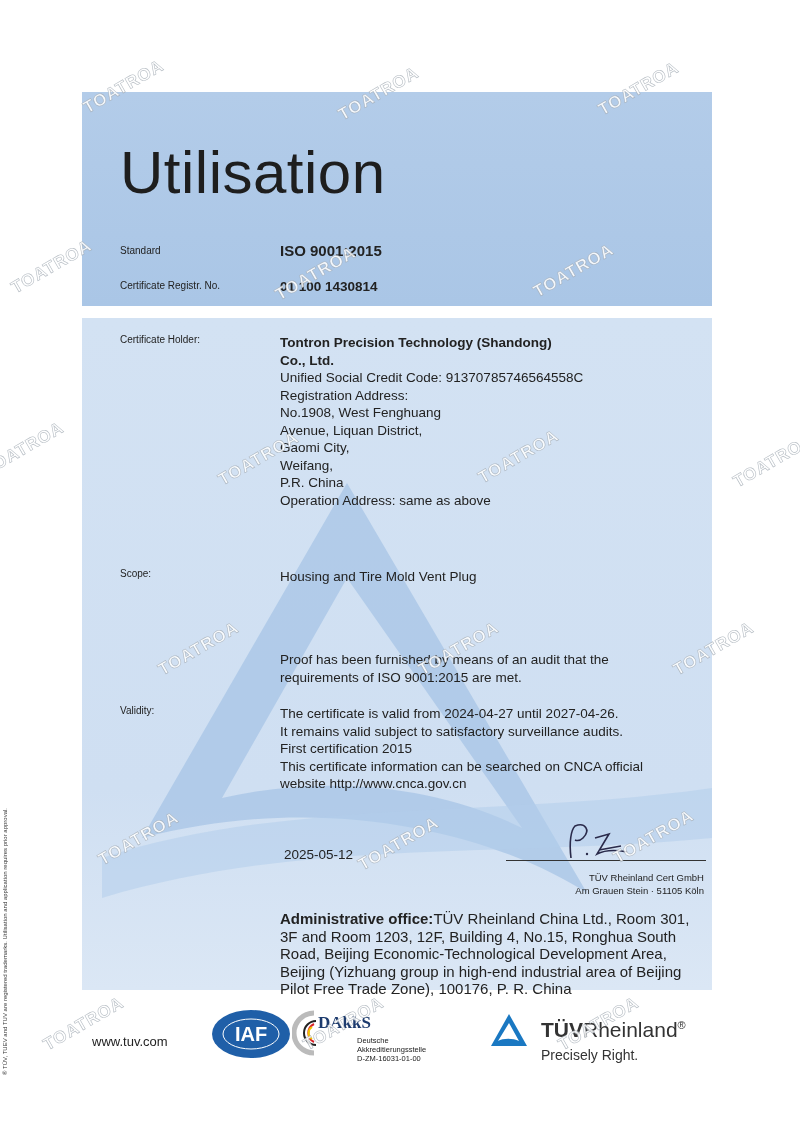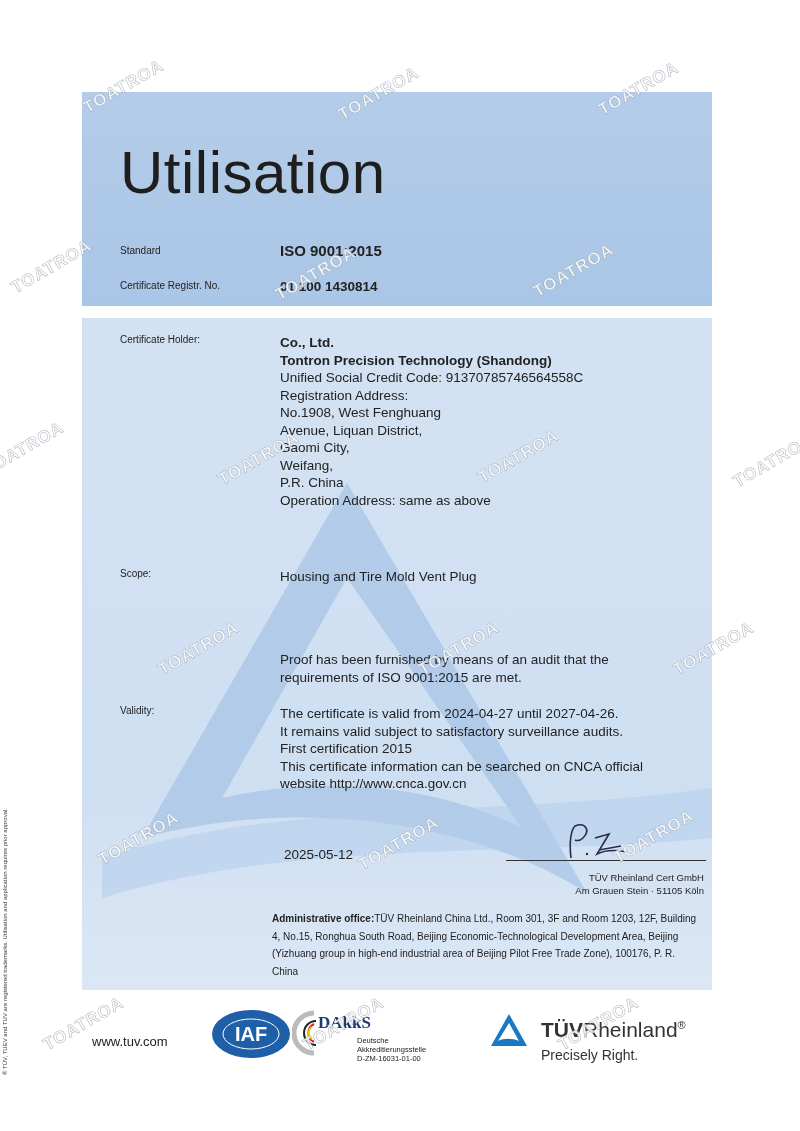--- a/index.html
+++ b/index.html
@@ -32,21 +32,21 @@
   .reg-value { position: absolute; left: 280px; top: 279px; font-size: 13.5px; font-weight: bold; color: #222; }
 
   .block { position: absolute; left: 280px; font-size: 13.5px; line-height: 17.5px; color: #222; }
   .block .bold { font-weight: bold; }
 
   .date { position: absolute; left: 284px; top: 847px; font-size: 13.5px; color: #222; }
   .sig-line { position: absolute; left: 506px; top: 860px; width: 200px; height: 1px; background: #333; }
   .sig { position: absolute; left: 565px; top: 820px; width: 70px; height: 42px; }
   .issuer { position: absolute; right: 96px; top: 871px; text-align: right; font-size: 9.5px; line-height: 13px; color: #222; }
 
-  .admin { position: absolute; left: 272px; top: 910px; width: 430px; font-size: 10px; line-height: 17.5px; color: #222; }
+  .admin { position: absolute; left: 280px; top: 910px; width: 430px; font-size: 15px; line-height: 17.5px; color: #222; }
   .admin b { font-weight: bold; }
 
   .footer-url { position: absolute; left: 92px; top: 1034px; font-size: 13px; color: #222; }
   .iaf { position: absolute; left: 211px; top: 1009px; }
   .dakks { position: absolute; left: 292px; top: 1009px; }
   .dakks-name { position: absolute; left: 318px; top: 1013px; font-family: "Liberation Serif", serif; font-size: 17px; font-weight: bold; color: #1d3b6e; }
   .dakks-sub { position: absolute; left: 357px; top: 1036px; font-size: 7.5px; line-height: 9px; color: #222; }
   .tuv-tri { position: absolute; left: 489px; top: 1012px; }
   .tuv-name { position: absolute; left: 541px; top: 1018px; font-size: 21px; color: #333; white-space: nowrap; }
   .tuv-name b { font-weight: bold; }
@@ -76,22 +76,22 @@
 
 <div class="title">Utilisation</div>
 
 <div class="row-label" style="left:120px; top:245px;">Standard</div>
 <div class="std-value">ISO 9001:2015</div>
 <div class="row-label" style="left:120px; top:280px;">Certificate Registr. No.</div>
 <div class="reg-value">01 100 1430814</div>
 
 <div class="row-label" style="left:120px; top:334px;">Certificate Holder:</div>
 <div class="block" style="top:334px;">
+  <div class="bold">Tontron Precision Technology (Shandong)</div>
   <div class="bold">Co., Ltd.</div>
-  <div class="bold">Tontron Precision Technology (Shandong)</div>
   <div>Unified Social Credit Code: 91370785746564558C</div>
   <div>Registration Address:</div>
   <div>No.1908, West Fenghuang</div>
   <div>Avenue, Liquan District,</div>
   <div>Gaomi City,</div>
   <div>Weifang,</div>
   <div>P.R. China</div>
   <div>Operation Address: same as above</div>
 </div>
 

